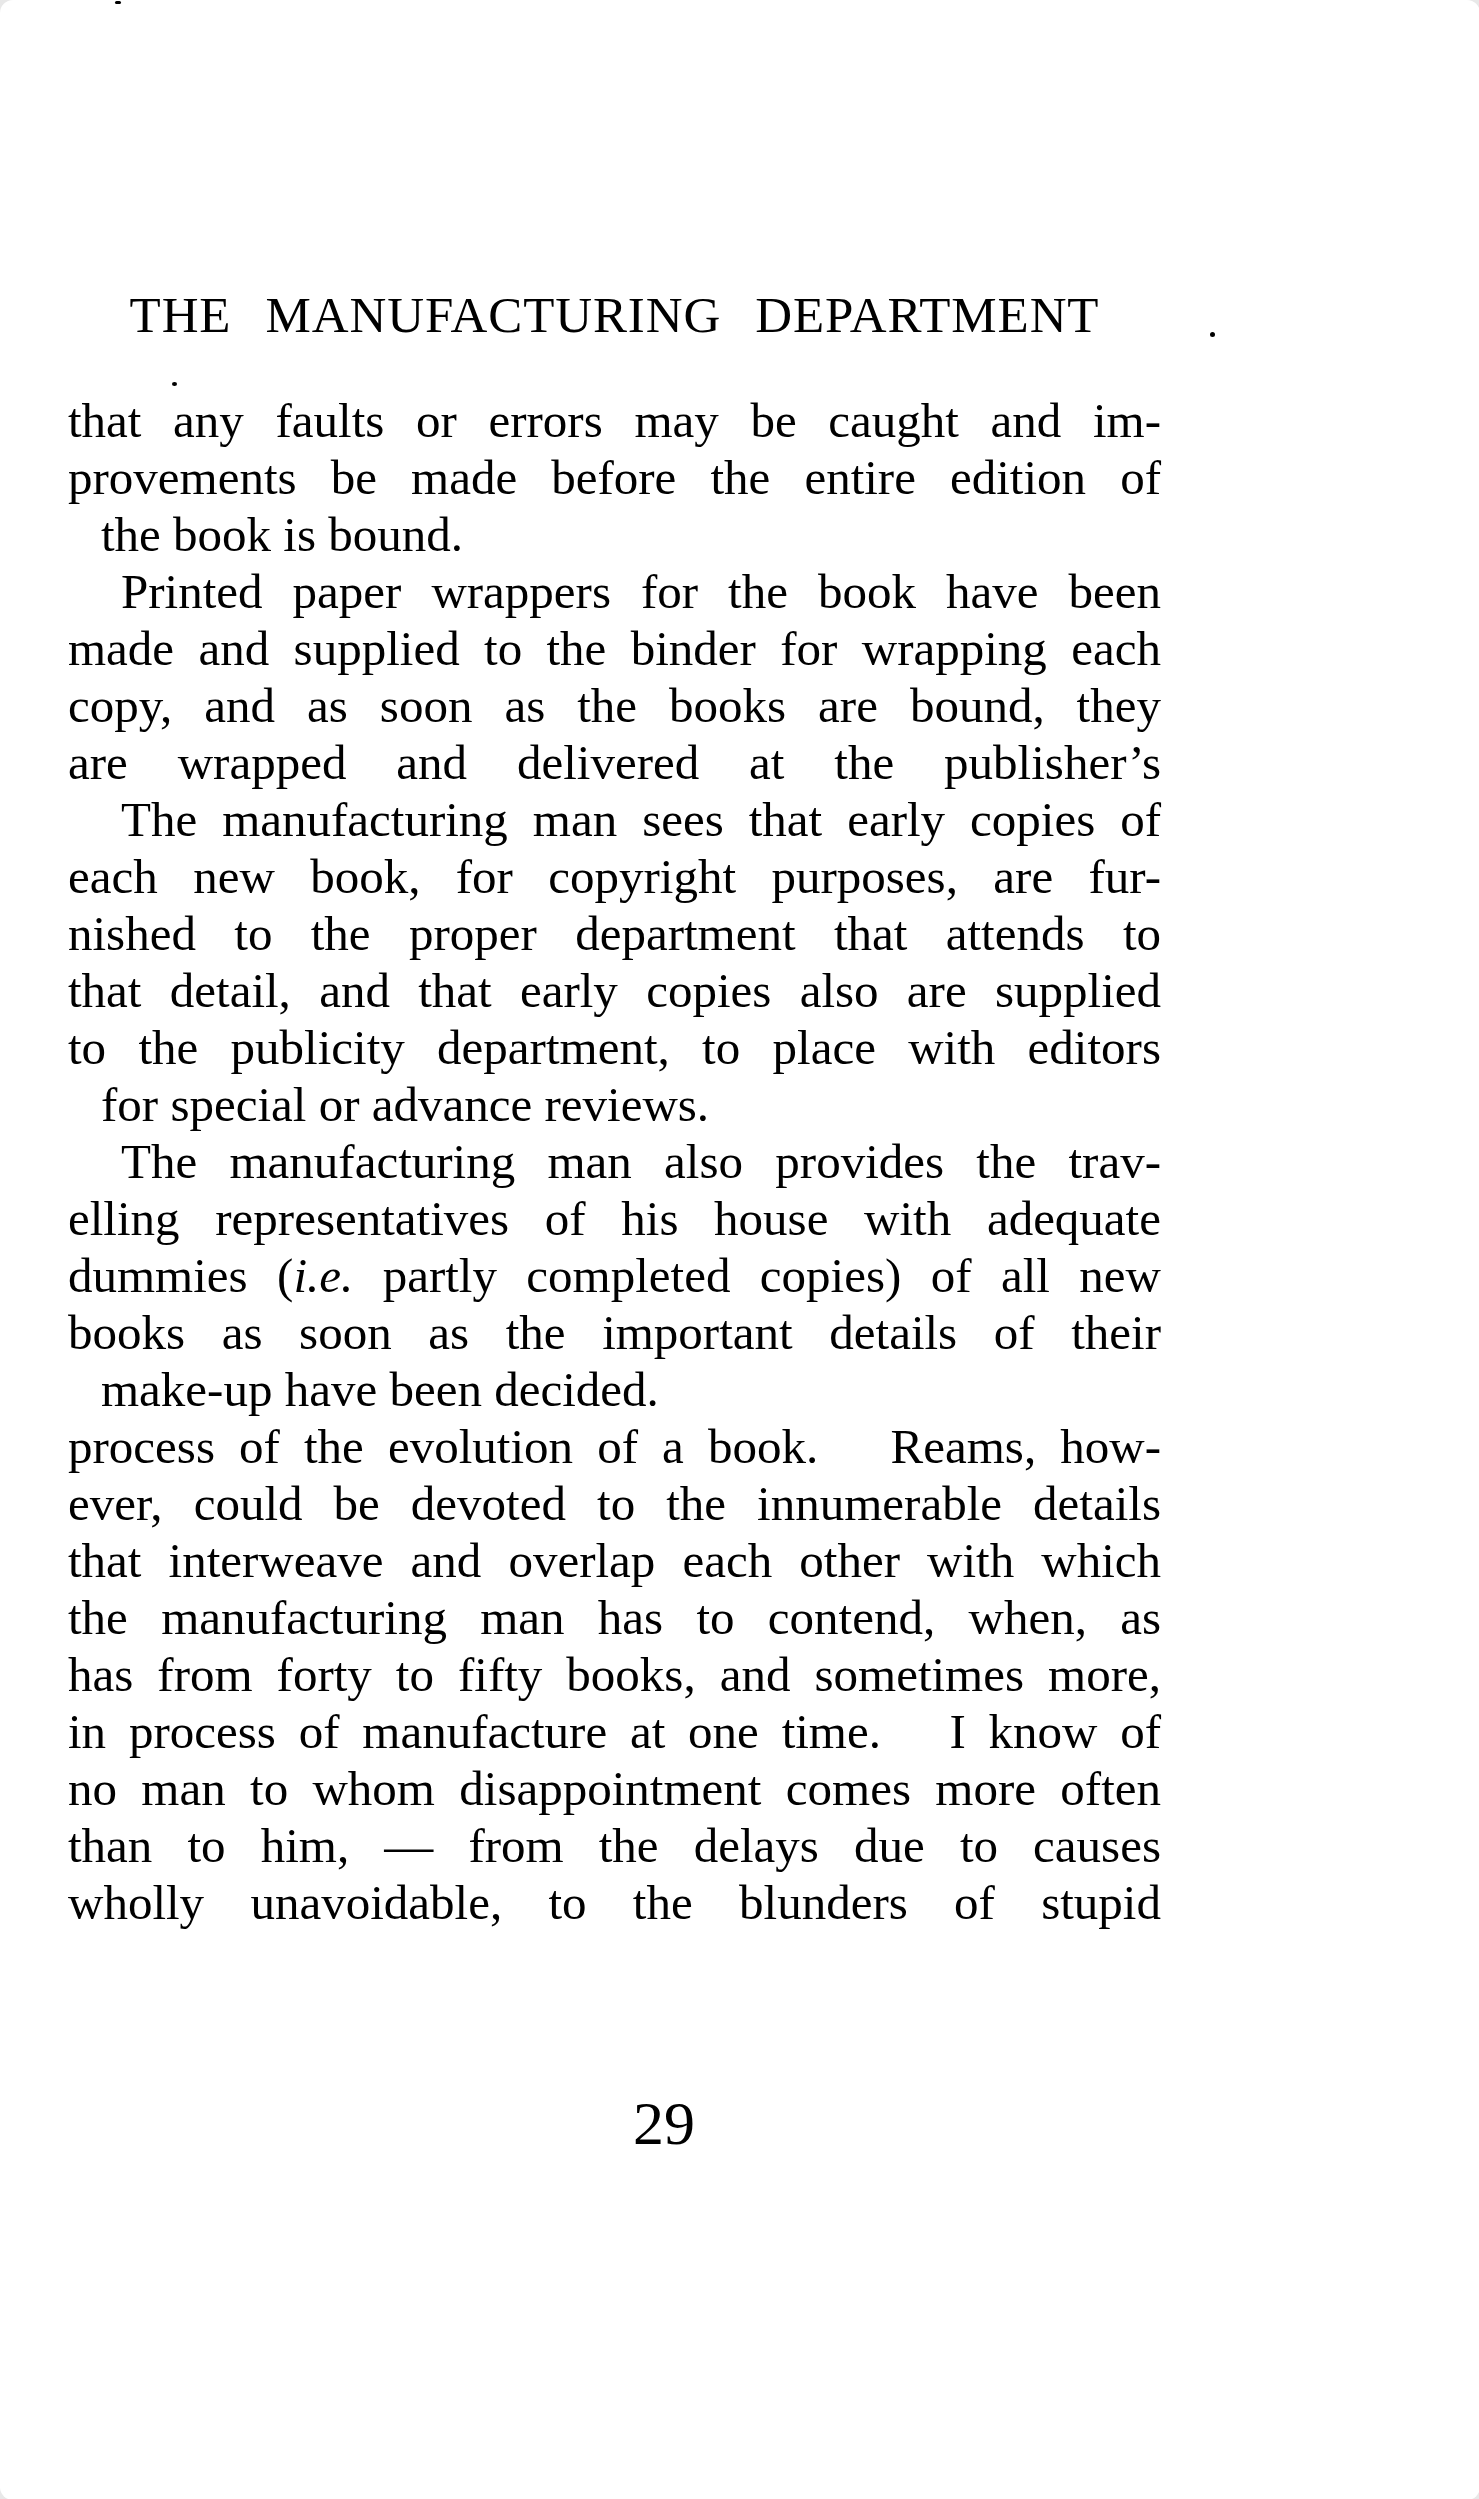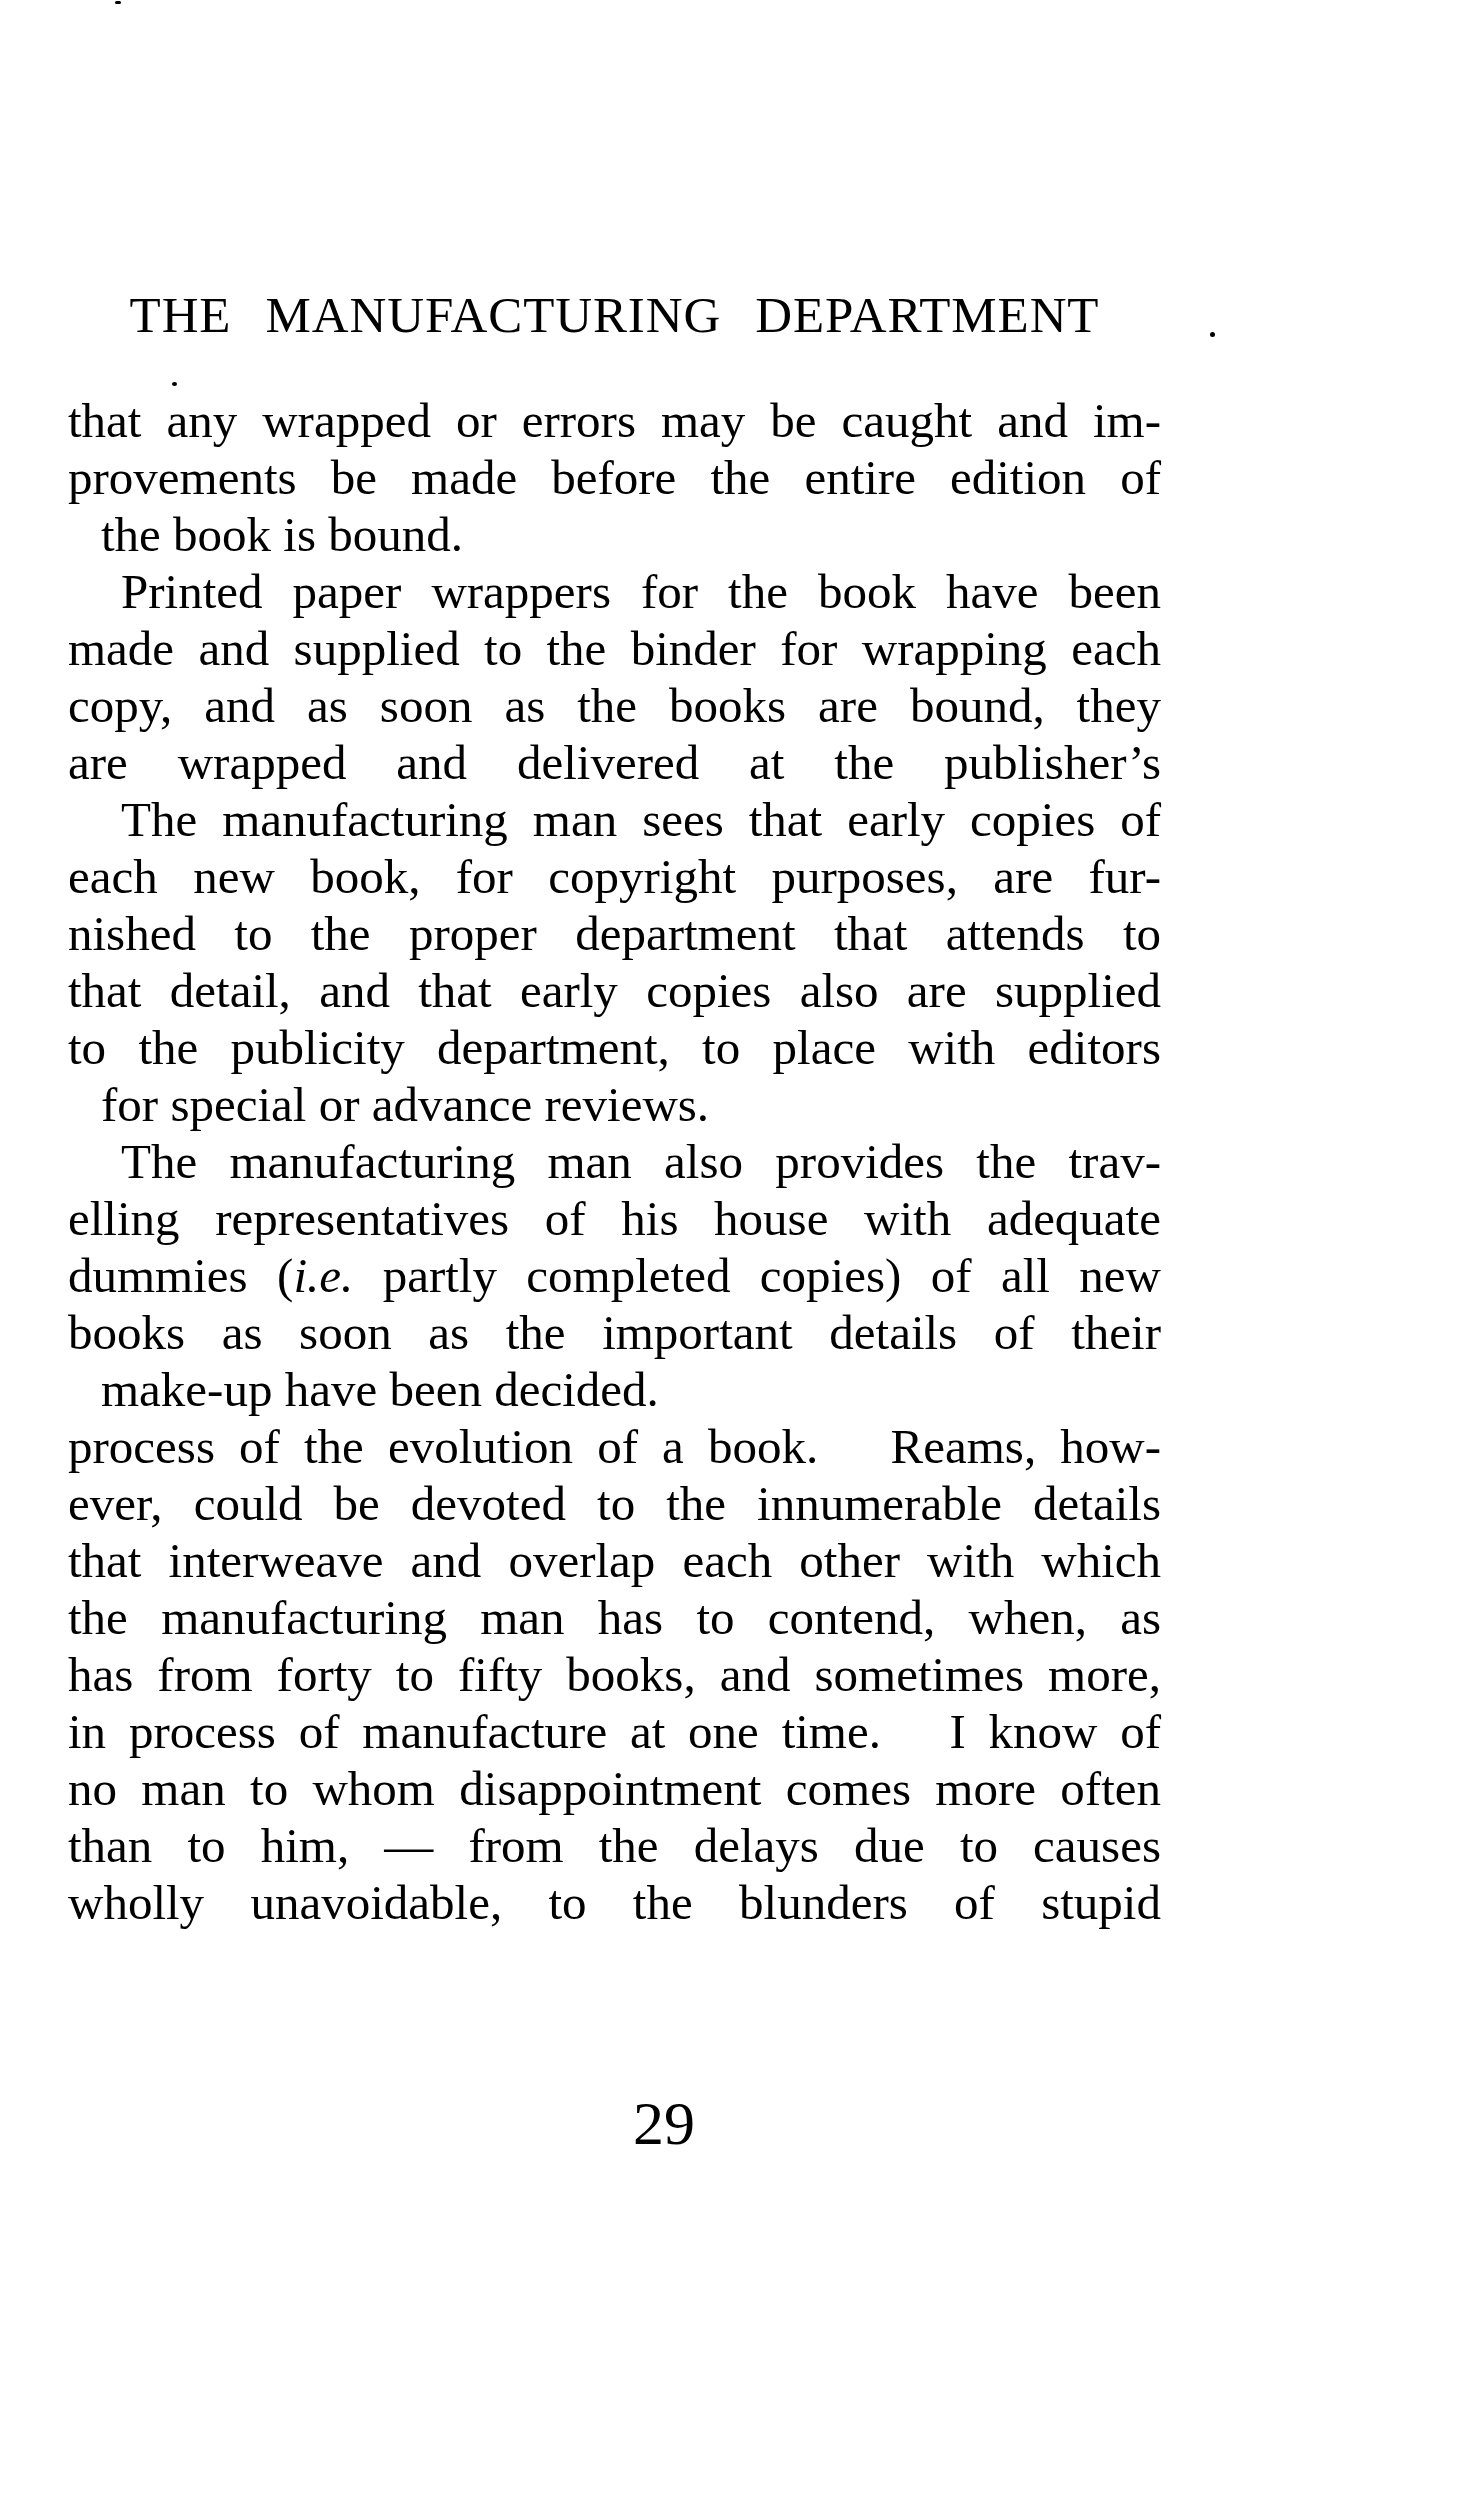--- a/index.html
+++ b/index.html
@@ -4,20 +4,21 @@
 <style>
   html, body { margin: 0; padding: 0; background: #e8e8e8; }
   .page {
     position: relative;
     width: 1480px;
     height: 2500px;
     background: #ffffff;
     overflow: hidden;
     font-family: "Liberation Serif", serif;
     color: #000000;
+    border-radius: 13px;
   }
   .running-head {
     position: absolute;
     left: 68px;
     top: 287px;
     width: 1093px;
     font-size: 51px;
     line-height: 56px;
     letter-spacing: 0.9px;
     word-spacing: 20.5px;
@@ -63,21 +64,21 @@
 
   <div class="speck speck-top"></div>
   <div class="speck speck-head"></div>
   <div class="speck speck-body"></div>
 
   <div class="running-head">THE MANUFACTURING DEPARTMENT</div>
 
   <div class="body-block">
 
     <section class="para">
-      <div class="ln">that any wrapped or errors may be caught and im-</div>
+      <div class="ln">that any faults or errors may be caught and im-</div>
       <div class="ln">provements be made before the entire edition of</div>
       <div class="ln last">the book is bound.</div>
     </section>
 
     <section class="para">
       <div class="ln ind">Printed paper wrappers for the book have been</div>
       <div class="ln">made and supplied to the binder for wrapping each</div>
       <div class="ln">copy, and as soon as the books are bound, they</div>
       <div class="ln">are wrapped and delivered at the publisher’s</div>
     </section>

